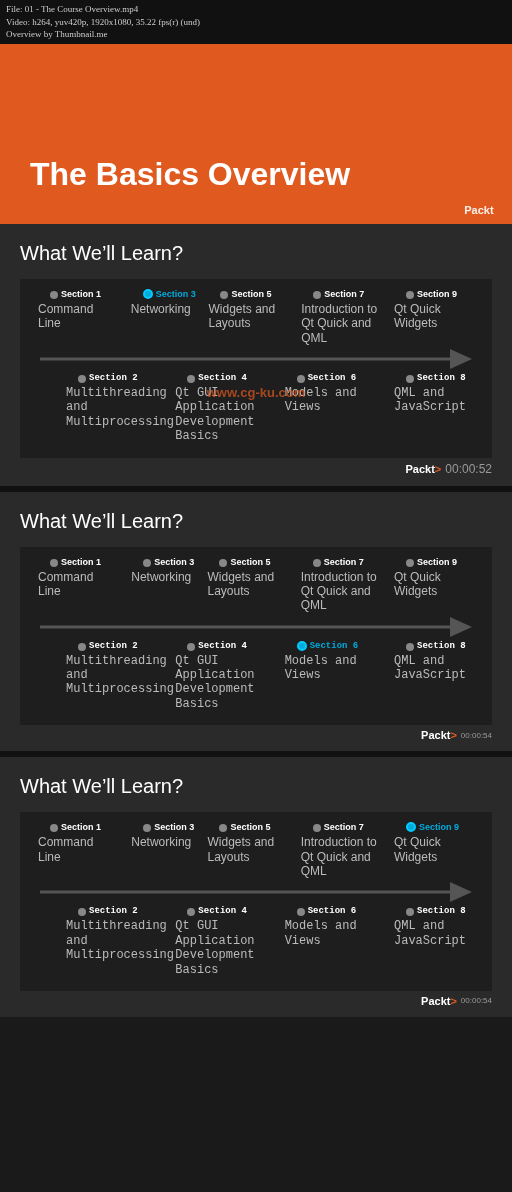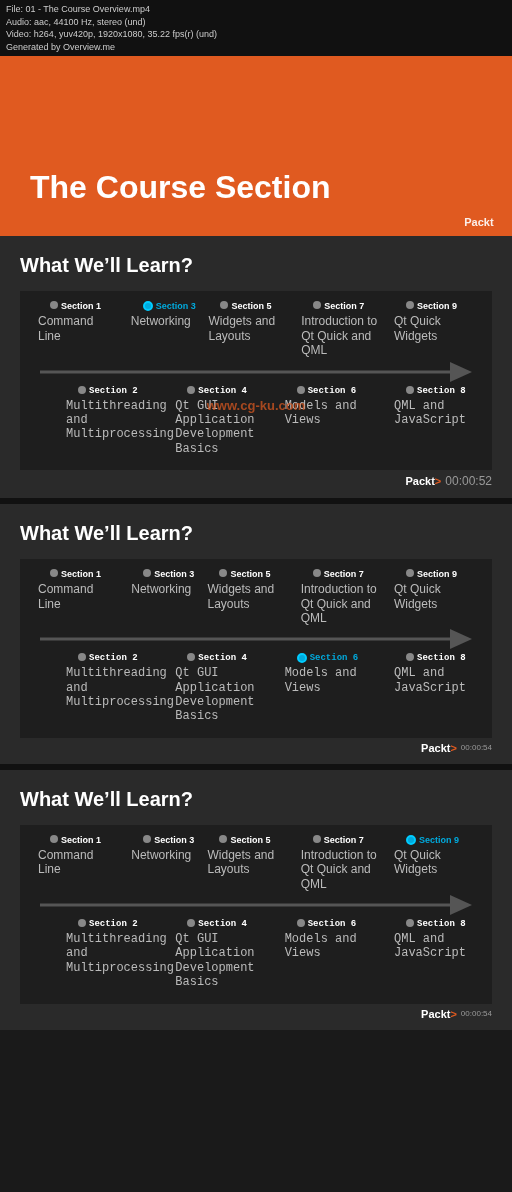--- a/index.html
+++ b/index.html
@@ -11,21 +11,21 @@
       color: #fff;
     }
 
     
     .file-info {
       background: #111;
       color: #ccc;
       font-size: 9px;
       padding: 3px 6px;
       line-height: 1.4;
-      font-family: Liberation Sans, sans-serif;
+      font-family: Liberation Serif, serif;
     }
 
     
     .hero {
       background: #e05a20;
       padding: 40px 30px 30px 30px;
       min-height: 180px;
       display: flex;
       align-items: flex-end;
       position: relative;
@@ -50,21 +50,21 @@
     }
 
     
     .panel {
       background: #2a2a2a;
       padding: 18px 20px 10px 20px;
       position: relative;
     }
     .panel-title {
       font-size: 20px;
-      font-weight: bold;
+      font-weight: normal;
       color: #fff;
       margin-bottom: 14px;
     }
 
     
     .timeline-container {
       background: #1e1e1e;
       padding: 10px 10px 14px 10px;
       position: relative;
       margin-bottom: 4px;
@@ -113,21 +113,21 @@
 
     .section-item {
       display: flex;
       flex-direction: column;
       align-items: flex-start;
       min-width: 60px;
       max-width: 80px;
     }
     .section-item .dot-row {
       display: flex;
-      align-items: flex-start;
+      align-items: flex-end;
       margin-bottom: 2px;
       padding-left: 12px;
     }
     .dot {
       width: 8px;
       height: 8px;
       border-radius: 50%;
       background: #888;
       margin-right: 3px;
       flex-shrink: 0;
@@ -171,27 +171,26 @@
     .divider {
       height: 6px;
       background: #111;
     }
   </style>
 </head>
 <body>
 
 <div class="file-info">
   <div>File: 01 - The Course Overview.mp4</div>
-  <div>Audio: aac, 44100 Hz, stereo (und)</div>
   <div>Video: h264, yuv420p, 1920x1080, 35.22 fps(r) (und)</div>
-  <div>Generated by Overview.me</div>
+  <div>Overview by Thumbnail.me</div>
 </div>
 
 <div class="hero">
-  <div class="hero-title">The Course Section</div>
+  <div class="hero-title">The Basics Overview</div>
   <div class="packt-logo">
     Packt<span>&gt;</span>
   </div>
 </div>
 
 <div id="panels-container">
     <div class="panel">
       <div class="panel-title">What We’ll Learn?</div>
       <div class="timeline-container" style="position: relative;">
         <div class="sections-top">

